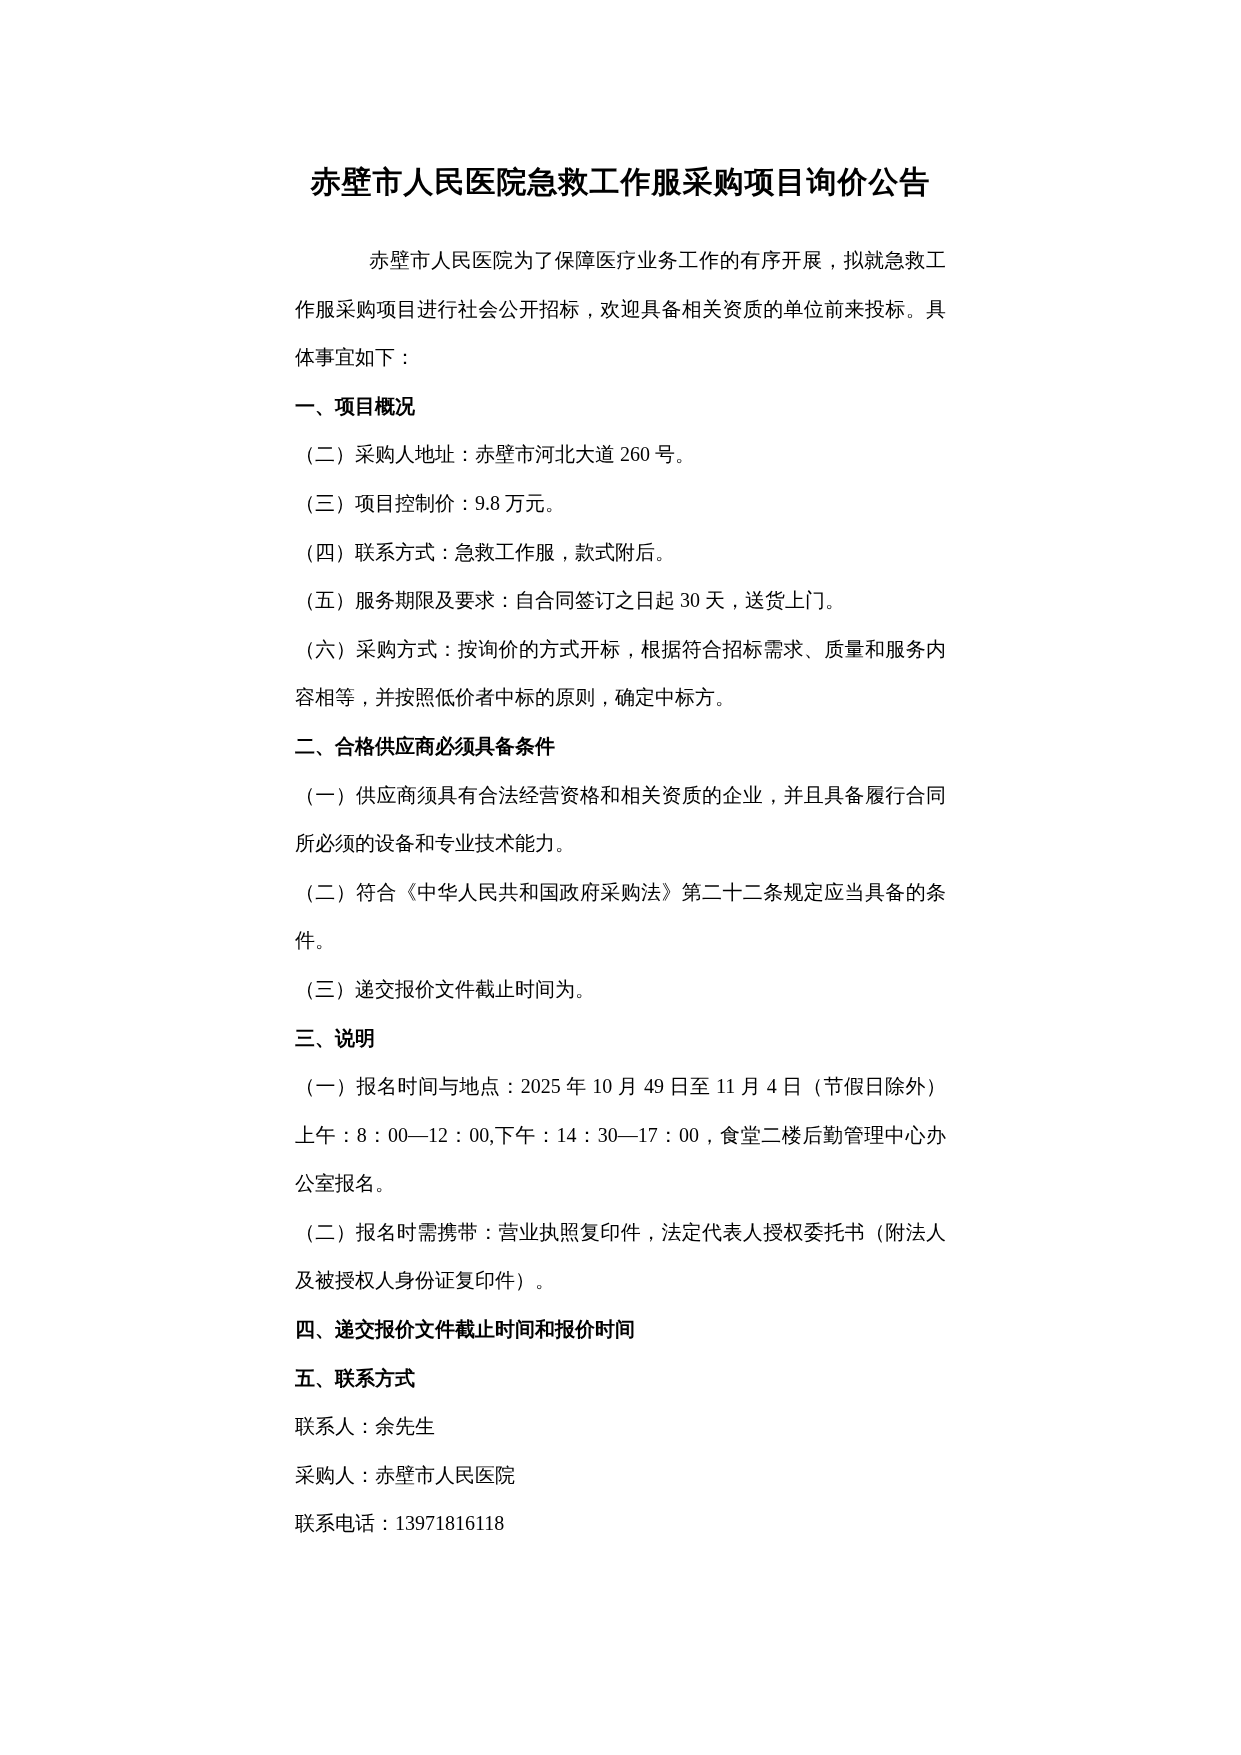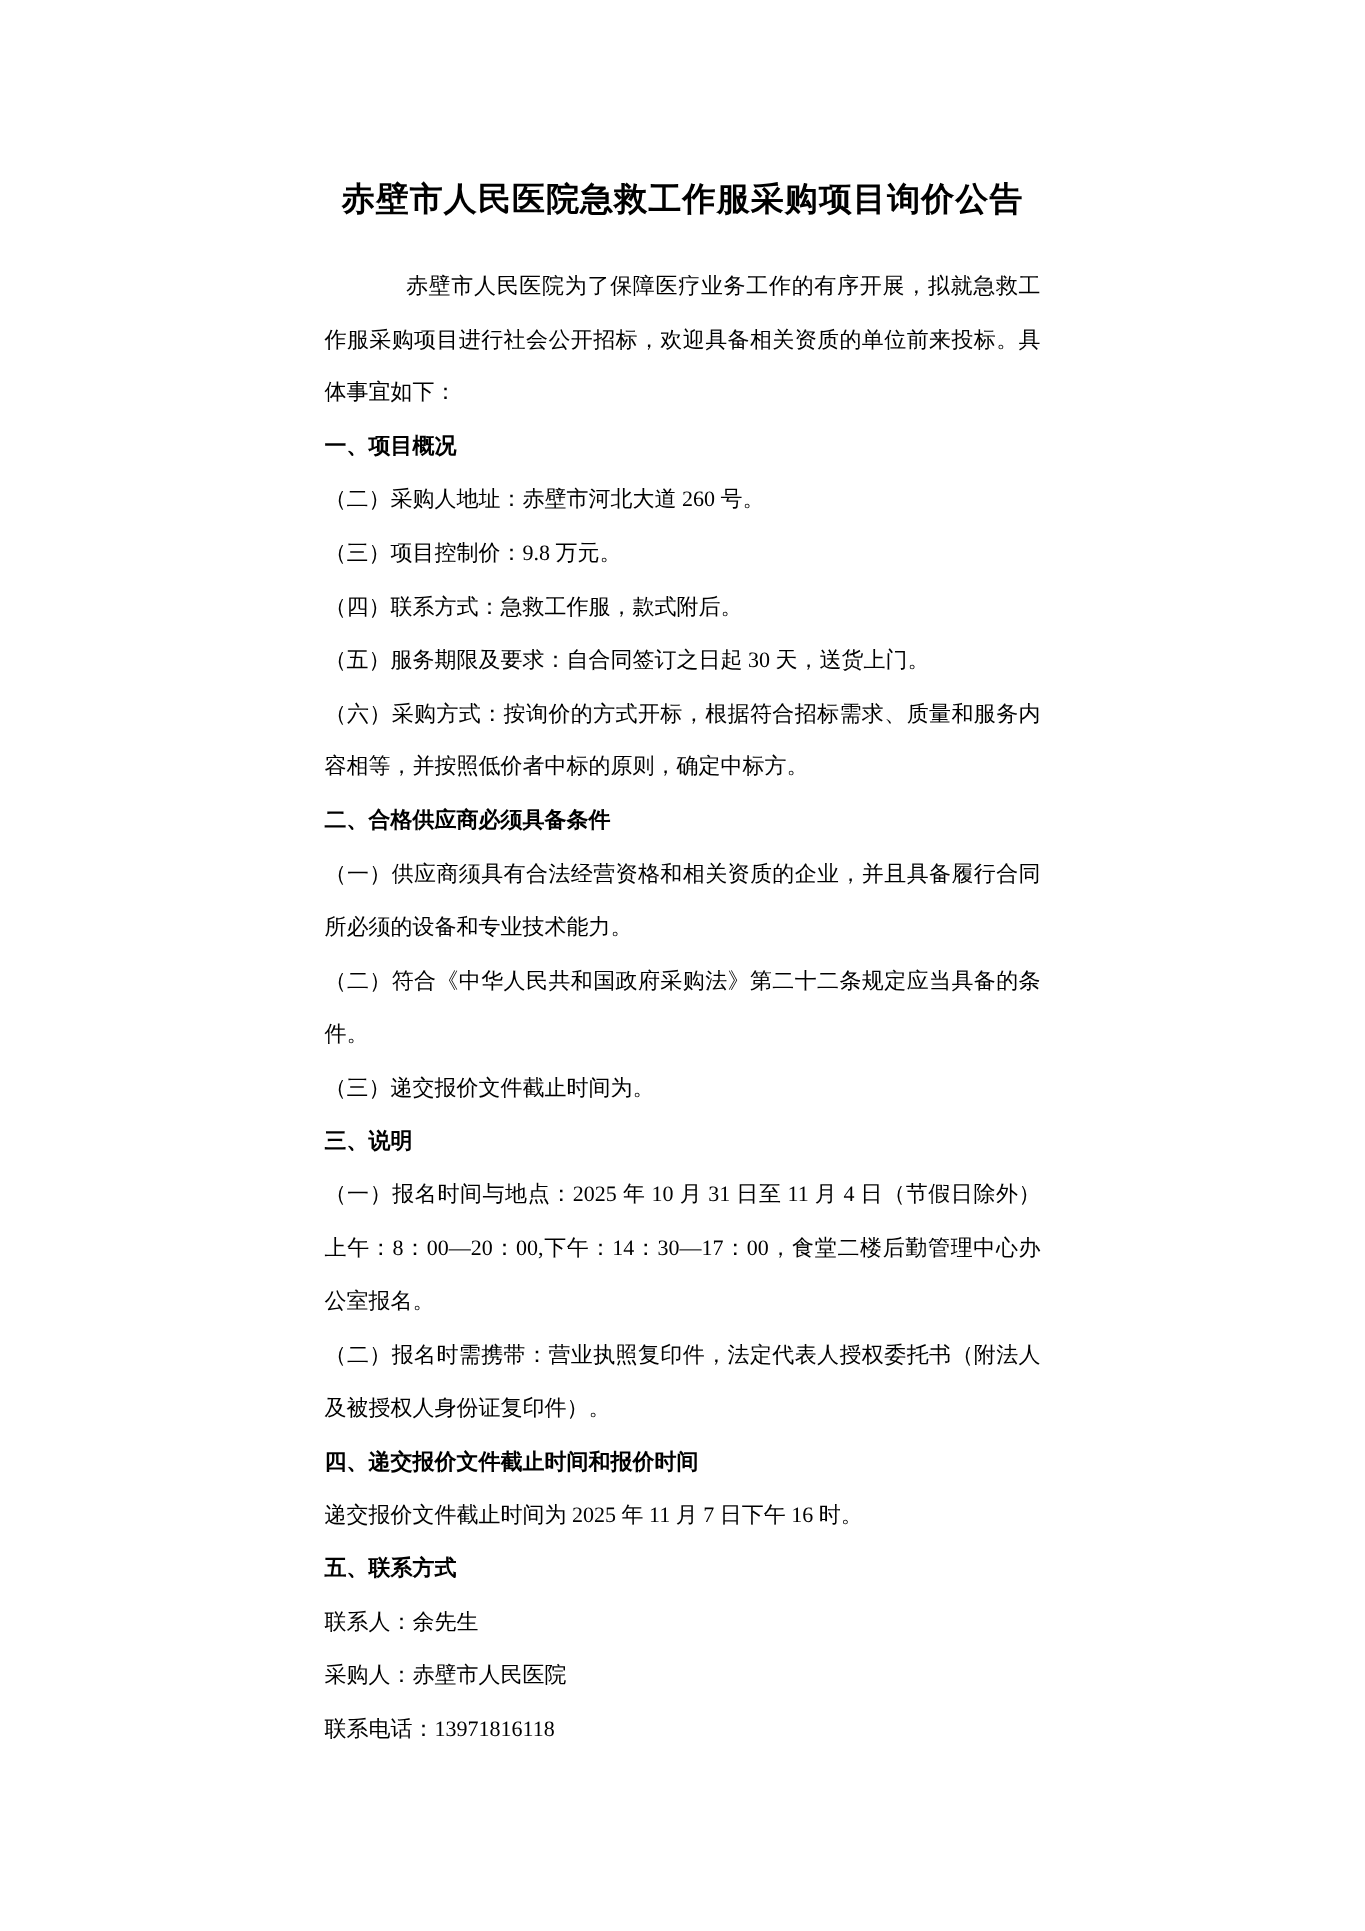--- a/index.html
+++ b/index.html
@@ -66,23 +66,22 @@
       <div class="item">（二）采购人地址：赤壁市河北大道 260 号。</div>
       <div class="item">（三）项目控制价：9.8 万元。</div>
       <div class="item">（四）联系方式：急救工作服，款式附后。</div>
       <div class="item">（五）服务期限及要求：自合同签订之日起 30 天，送货上门。</div>
       <div class="item">（六）采购方式：按询价的方式开标，根据符合招标需求、质量和服务内容相等，并按照低价者中标的原则，确定中标方。</div>
       <div class="heading">二、合格供应商必须具备条件</div>
       <div class="item">（一）供应商须具有合法经营资格和相关资质的企业，并且具备履行合同所必须的设备和专业技术能力。</div>
       <div class="item">（二）符合《中华人民共和国政府采购法》第二十二条规定应当具备的条件。</div>
       <div class="item">（三）递交报价文件截止时间为。</div>
       <div class="heading">三、说明</div>
-      <div class="item">（一）报名时间与地点：2025 年 10 月 31 日至 11 月 4 日（节假日除外）上午：8：00—20：00,下午：14：30—17：00，食堂二楼后勤管理中心办公室报名。</div>
+      <div class="item">（一）报名时间与地点：2025 年 10 月 49 日至 11 月 4 日（节假日除外）上午：8：00—12：00,下午：14：30—17：00，食堂二楼后勤管理中心办公室报名。</div>
       <div class="item">（二）报名时需携带：营业执照复印件，法定代表人授权委托书（附法人及被授权人身份证复印件）。</div>
       <div class="heading">四、递交报价文件截止时间和报价时间</div>
-      <div class="line">递交报价文件截止时间为 2025 年 11 月 7 日下午 16 时。</div>
       <div class="heading">五、联系方式</div>
       <div class="line">联系人：余先生</div>
       <div class="line">采购人：赤壁市人民医院</div>
       <div class="line">联系电话：13971816118</div>
     </div>
   </div>
 </div>
 
 </body></html>

